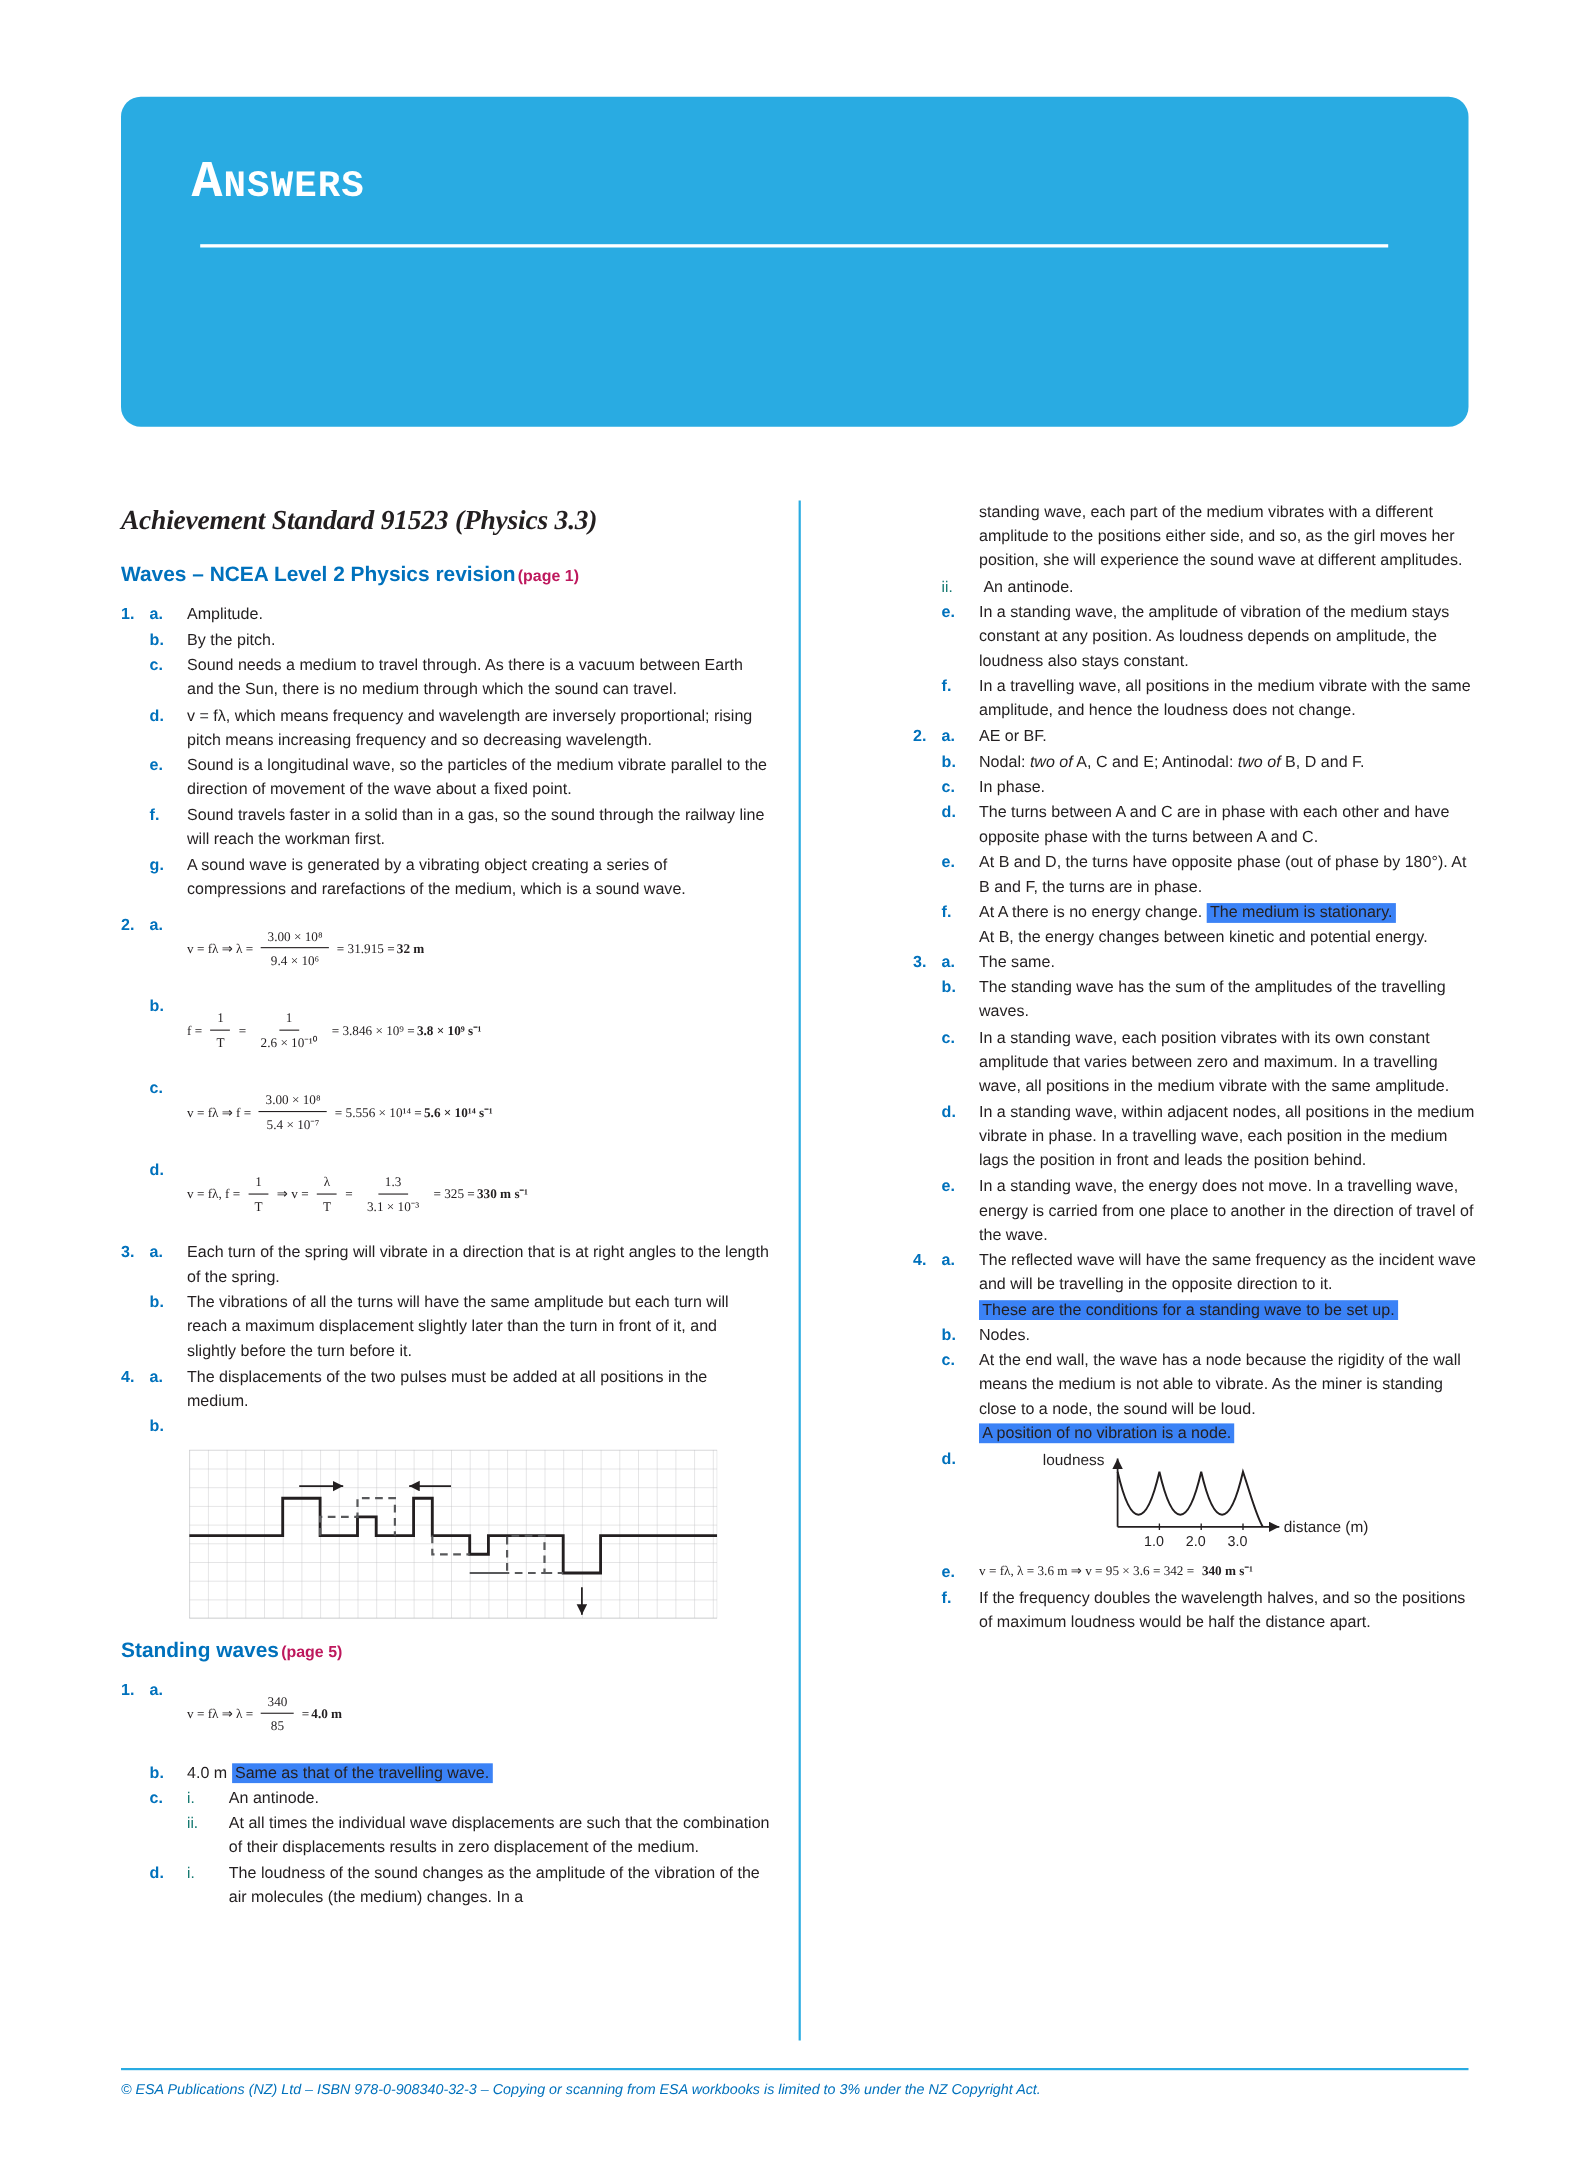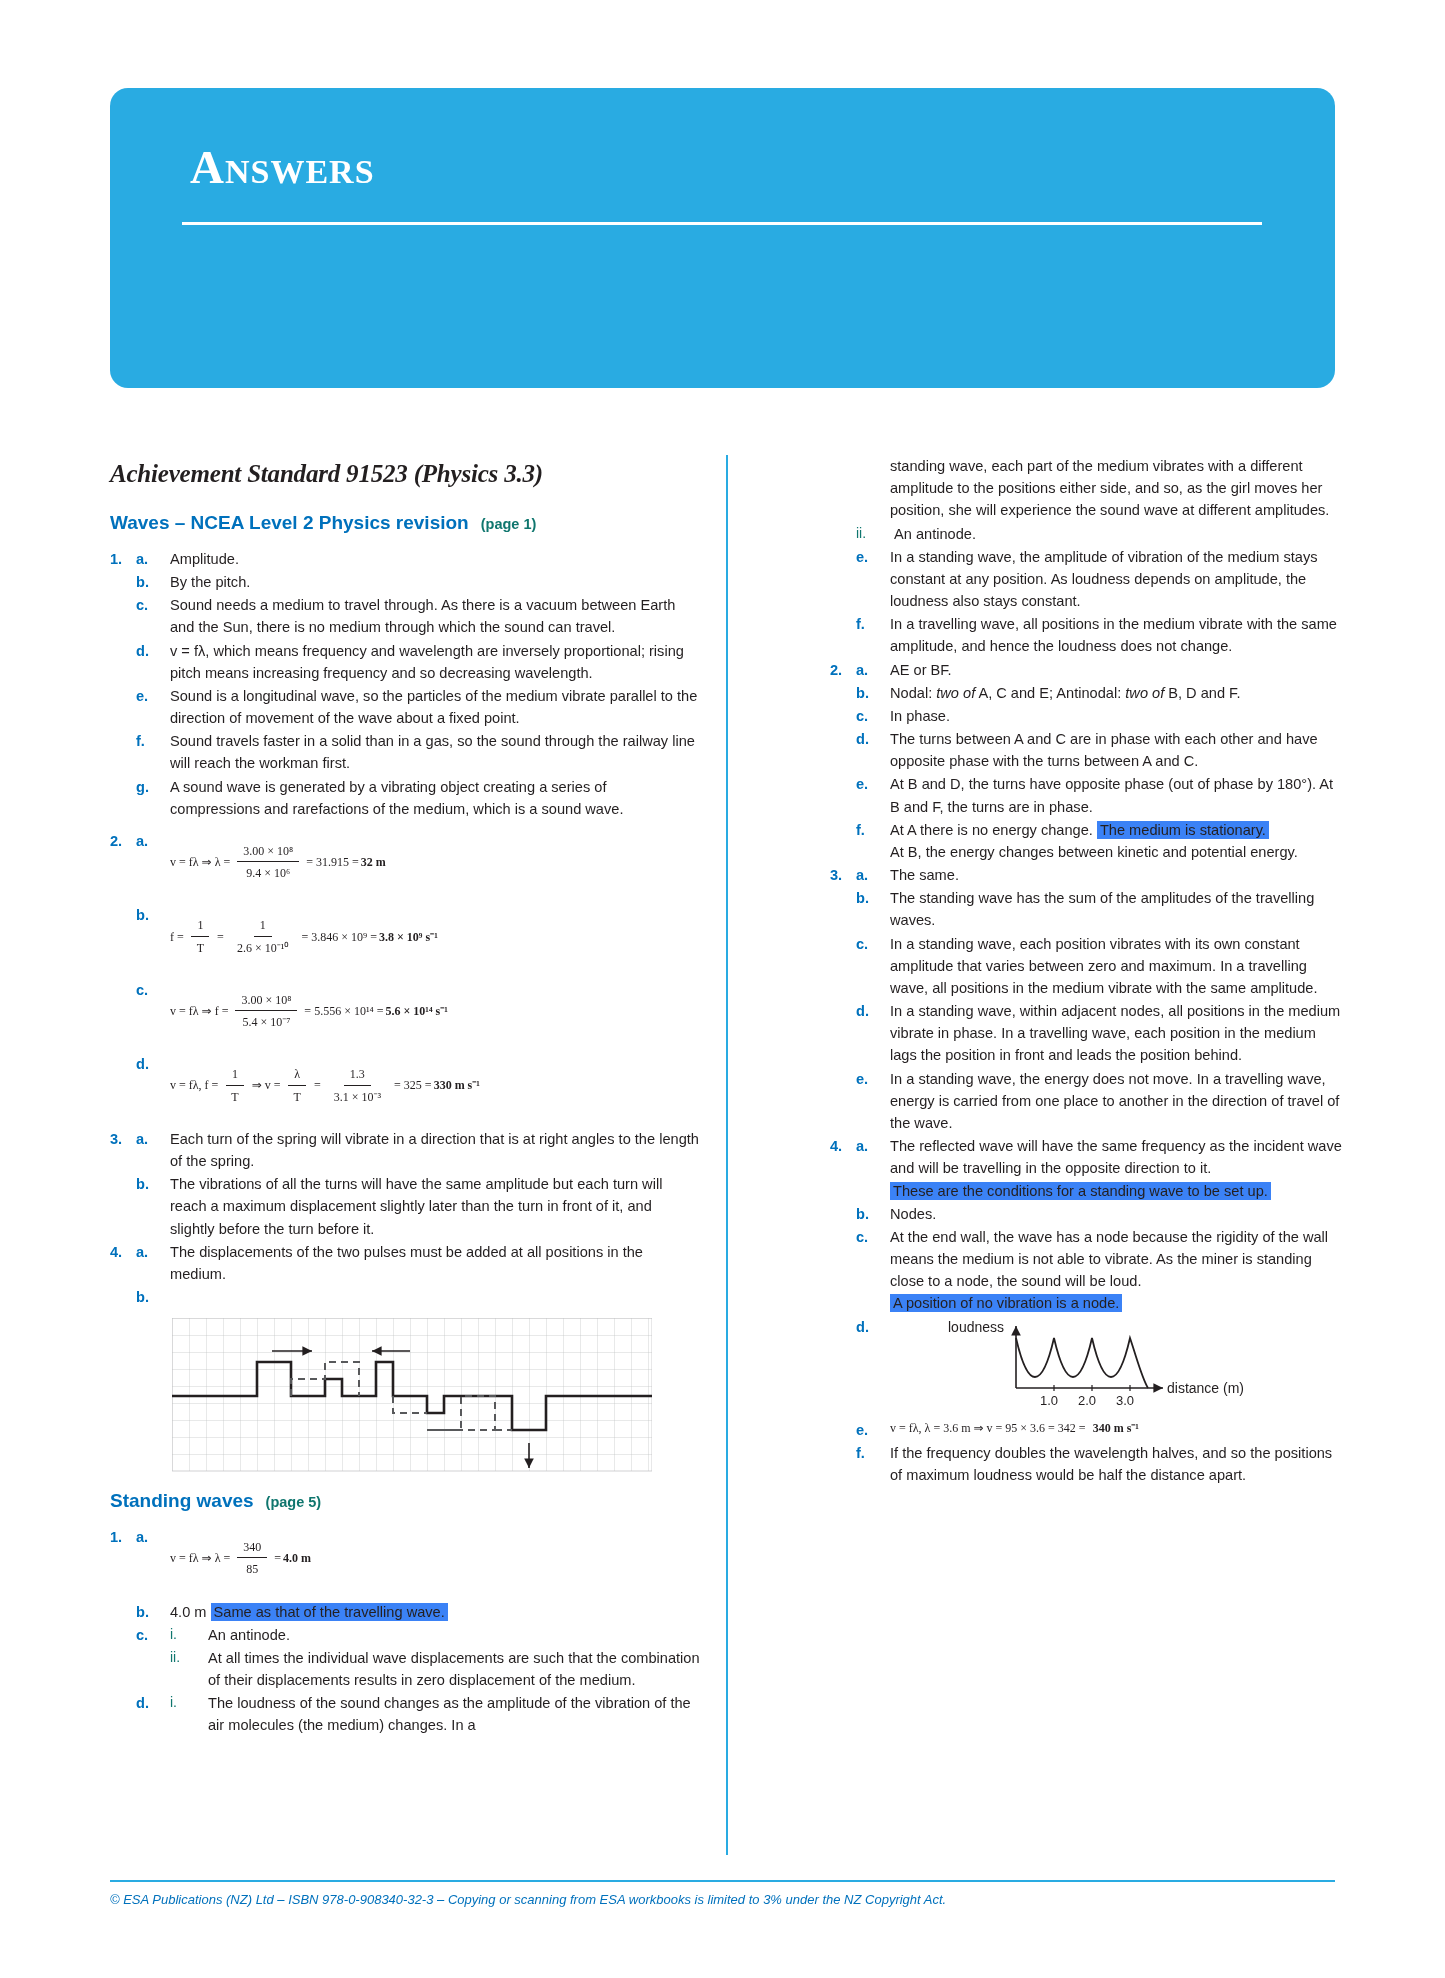--- a/index.html
+++ b/index.html
@@ -17,23 +17,23 @@
   
   .banner {
     position: absolute;
     left: 110px; top: 88px;
     width: 1225px; height: 300px;
     background: #29ABE2;
     border-radius: 18px;
   }
   .banner-title {
     position: absolute;
-    left: 80px; top: 52px;
+    left: 64px; top: 52px;
     color: #ffffff;
-    font-family: Liberation Serif, serif;
+    font-family: Liberation Mono, monospace;
     font-weight: bold;
     font-size: 47px;
     letter-spacing: 1px;
   }
   .banner-title .small-caps { font-size: 34px; }
   .banner-rule {
     position: absolute;
     left: 72px; top: 134px;
     width: 1080px; height: 3px;
     background: #ffffff;
@@ -64,24 +64,24 @@
     color: #231f20;
     letter-spacing: -0.2px;
   }
   h3.section-head {
     color: #0071BC;
     font-weight: bold;
     font-size: 19px;
     margin: 0 0 10px 0;
   }
   h3.section-head .page-ref {
-    color: #0f766e;
+    color: #be185d;
     font-size: 14.5px;
     font-weight: bold;
-    margin-left: 12px;
+    margin-left: 2px;
   }
 
   
   .row { display: flex; align-items: flex-start; margin-bottom: 1px; }
   .num {
     color: #0071BC; font-weight: bold;
     width: 26px; flex: 0 0 26px; text-align: left;
     font-size: 14.6px; line-height: 1.52;
   }
   .let {

